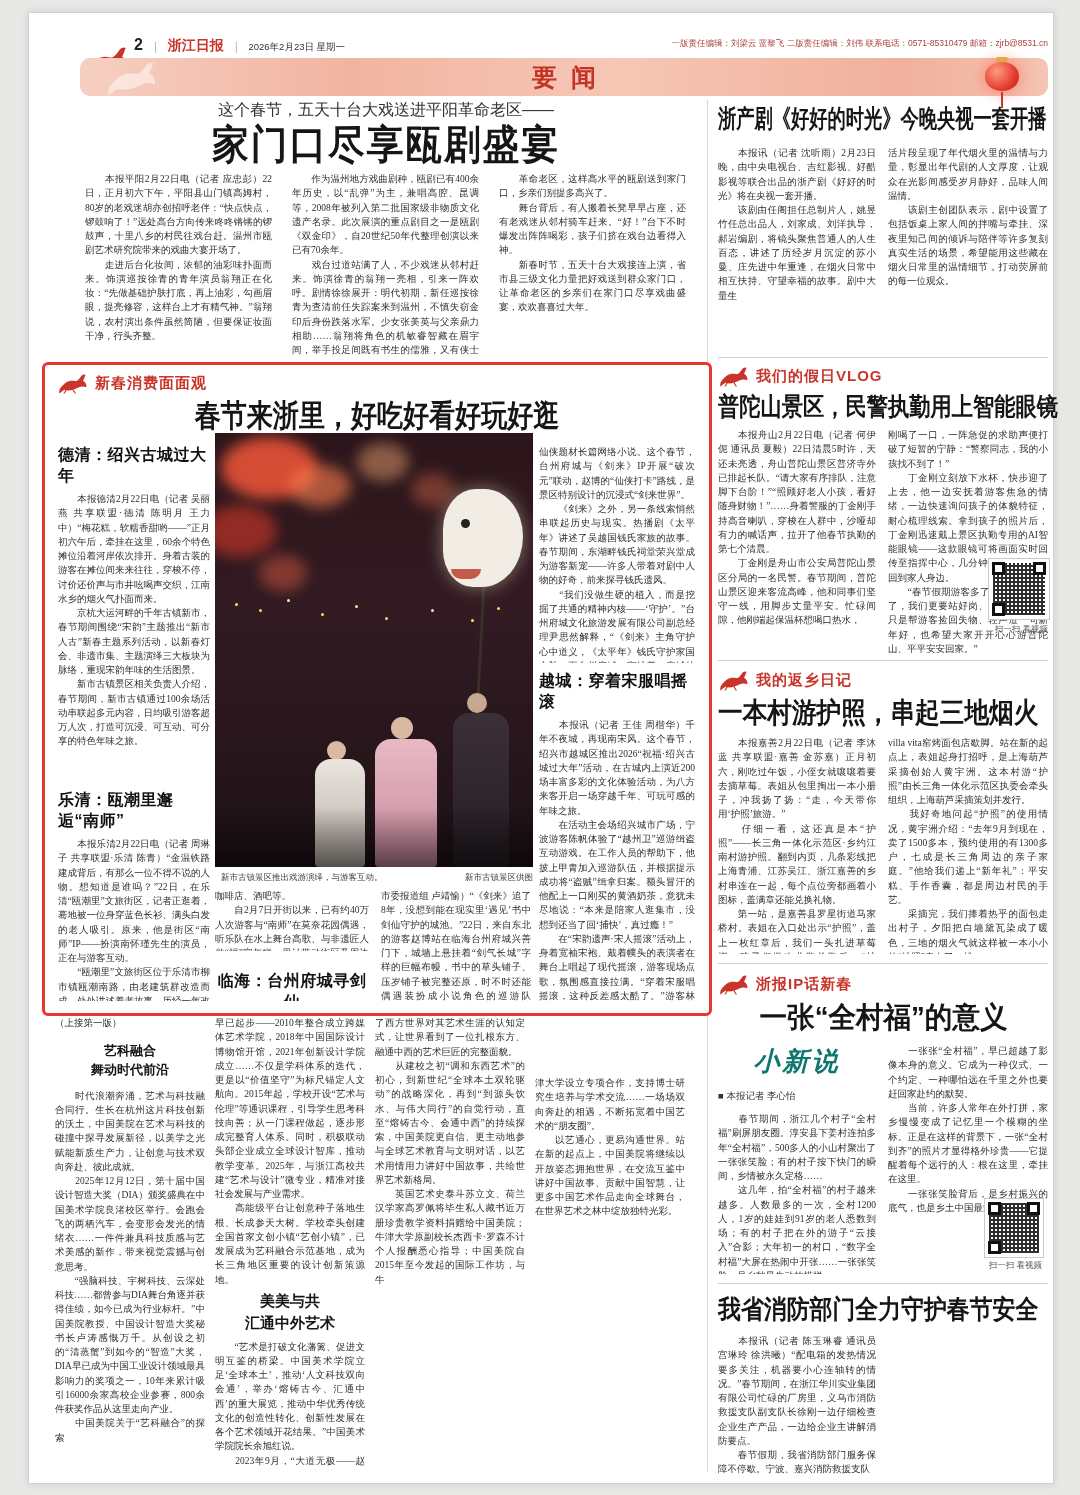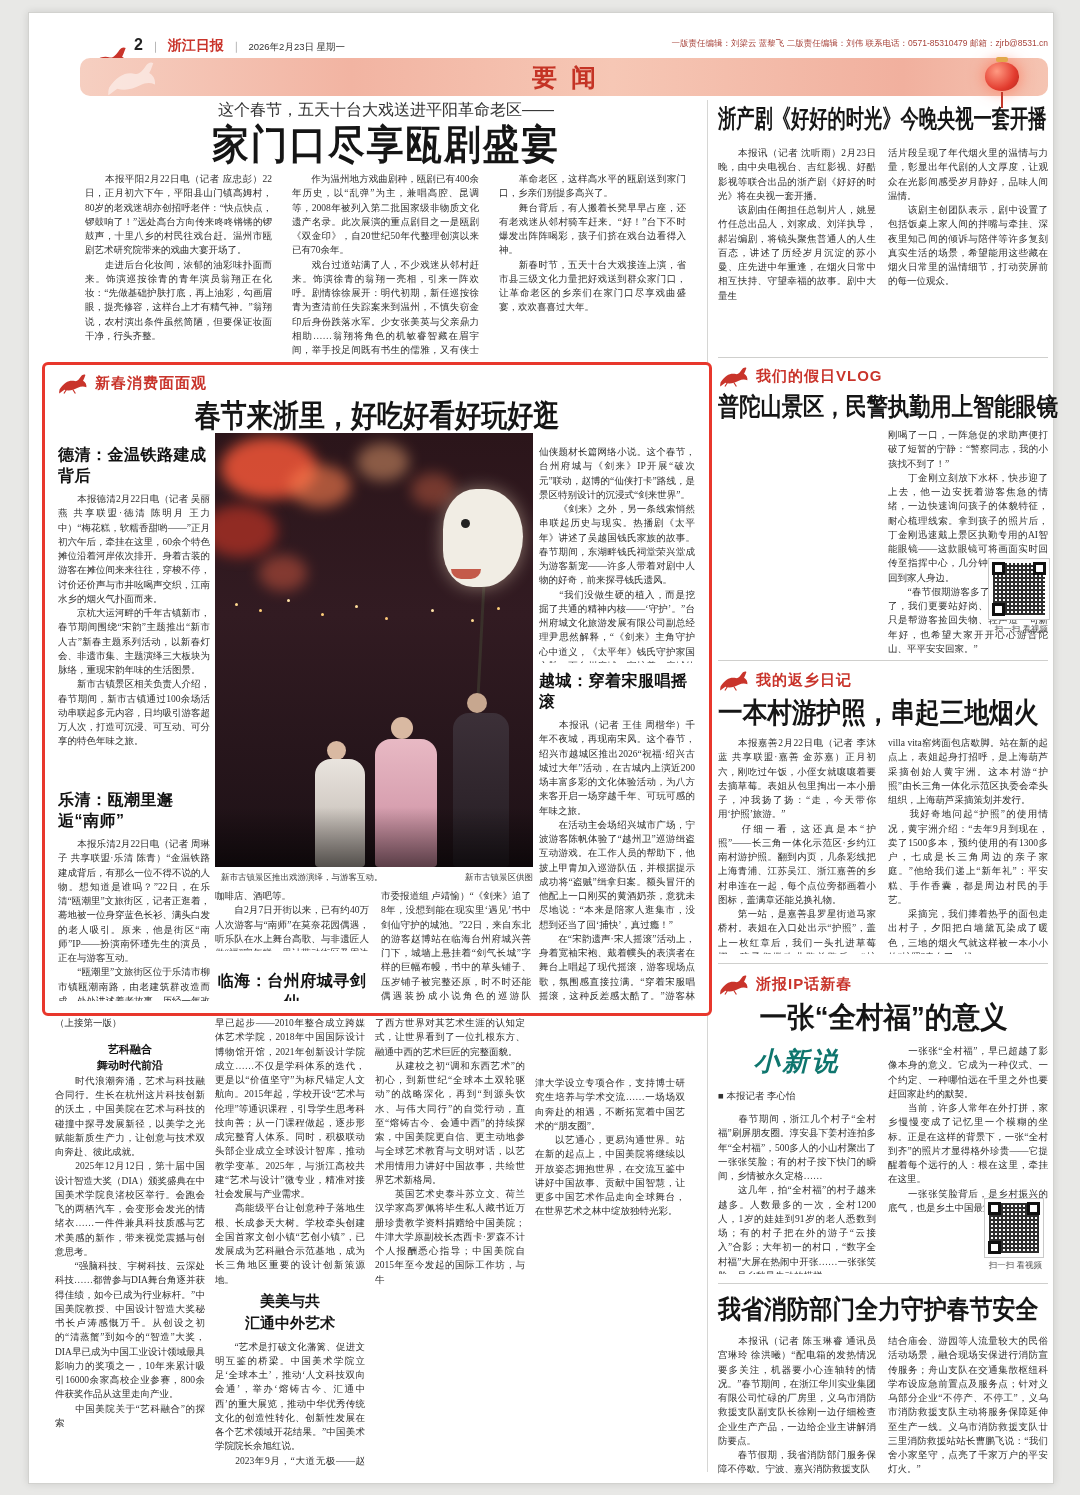--- a/index.html
+++ b/index.html
@@ -128,21 +128,21 @@
         <path d="M4 34 C14 18 26 14 36 17 C41 18 45 13 49 7 C51 4 55 2 58 4 C56 9 55 13 53 16 C58 19 61 24 60 30 C54 27 48 28 42 31 C33 36 22 38 14 35 C10 38 6 41 3 43 C3 40 3 37 4 34 Z" fill="#c9342b"></path>
         <path d="M18 35 L13 43 M32 35 L37 43" stroke="#c9342b" stroke-width="2.5" fill="none"></path>
       </svg>
       <span class="lbl">新春消费面面观</span>
     </div>
     <div class="abs center" style="left:0;top:30px;width:664px;">
       <span class="hd squish" style="font-size:31px;transform:scaleX(.84);transform-origin:center;">春节来浙里，好吃好看好玩好逛</span>
     </div>
 
     <div class="abs" style="left:13px;top:80px;width:152px;height:556px;overflow:hidden;">
-      <div class="subhead">德清：金温铁路建成背后</div>
+      <div class="subhead">德清：绍兴古城过大年</div>
       <div class="body-text" style="height:290px;">　　本报德清2月22日电（记者 吴丽燕 共享联盟·德清 陈明月 王力中）“梅花糕，软糯香甜哟——”正月初六午后，牵挂在这里，60余个特色摊位沿着河岸依次排开。身着古装的游客在摊位间来来往往，穿梭不停，讨价还价声与市井吆喝声交织，江南水乡的烟火气扑面而来。
 　　京杭大运河畔的千年古镇新市，春节期间围绕“宋韵”主题推出“新市人古”新春主题系列活动，以新春灯会、非遗市集、主题演绎三大板块为脉络，重现宋韵年味的生活图景。
 　　新市古镇景区相关负责人介绍，春节期间，新市古镇通过100余场活动串联起多元内容，日均吸引游客超万人次，打造可沉浸、可互动、可分享的特色年味之旅。</div>
       <div class="subhead" style="margin-top:8px;">乐清：瓯潮里邂逅“南师”</div>
       <div class="body-text" style="height:218px;">　　本报乐清2月22日电（记者 周琳子 共享联盟·乐清 陈青）“金温铁路建成背后，有那么一位不得不说的人物。想知道是谁吗？”22日，在乐清“瓯潮里”文旅街区，记者正逛着，蓦地被一位身穿蓝色长衫、满头白发的老人吸引。原来，他是街区“南师”IP——扮演南怀瑾先生的演员，正在与游客互动。
 　　“瓯潮里”文旅街区位于乐清市柳市镇瓯潮南路，由老建筑群改造而成，处处讲述着老故事。历经一年改造，原有建筑被植入展览馆、琴栈花园等新业态，成为集文化体验、特色商业、非遗展示、休闲娱乐于一体的文旅新地标。国学大师南怀瑾出生在柳市镇，他曾住过的黄华招待所旧址，如今被打造为“南怀瑾·国学里”文化馆，春节前与街区一同开放，是温州首个“AI＋国学文化体验馆”。街区里还集聚了文创小店、</div>
     </div>
 
     <div class="abs photo" style="left:170px;top:68px;width:318px;height:434px;">
       <div class="glow" style="left:6px;top:4px;width:96px;height:62px;background:#ff5a3a;opacity:.8;"></div>
@@ -193,20 +193,22 @@
   <div class="abs eyebrow" style="left:718px;top:366px;">
     <svg width="32" height="21" viewBox="0 0 64 44">
       <path d="M4 34 C14 18 26 14 36 17 C41 18 45 13 49 7 C51 4 55 2 58 4 C56 9 55 13 53 16 C58 19 61 24 60 30 C54 27 48 28 42 31 C33 36 22 38 14 35 C10 38 6 41 3 43 C3 40 3 37 4 34 Z" fill="#c9342b"></path>
       <path d="M18 35 L13 43 M32 35 L37 43" stroke="#c9342b" stroke-width="2.5" fill="none"></path>
     </svg>
     <span class="lbl">我们的假日VLOG</span>
   </div>
   <div class="abs" style="left:718px;top:390px;width:330px;">
     <span class="hd squish" style="font-size:25px;transform:scaleX(.85);transform-origin:left center;">普陀山景区，民警执勤用上智能眼镜</span>
   </div>
+  <div class="abs body-text" style="left:718px;top:428px;width:158px;height:225px;">　　本报舟山2月22日电（记者 何伊伲 通讯员 夏毅）22日清晨5时许，天还未亮透，舟山普陀山景区普济寺外已排起长队。“请大家有序排队，注意脚下台阶！”“照顾好老人小孩，看好随身财物！”……身着警服的丁金刚手持高音喇叭，穿梭在人群中，沙哑却有力的喊话声，拉开了他春节执勤的第七个清晨。
+　　丁金刚是舟山市公安局普陀山景区分局的一名民警。春节期间，普陀山景区迎来客流高峰，他和同事们坚守一线，用脚步丈量平安。忙碌间隙，他刚端起保温杯想喝口热水，</div>
   <div class="abs body-text" style="left:888px;top:428px;width:160px;height:225px;">刚喝了一口，一阵急促的求助声便打破了短暂的宁静：“警察同志，我的小孩找不到了！”
 　　丁金刚立刻放下水杯，快步迎了上去，他一边安抚着游客焦急的情绪，一边快速询问孩子的体貌特征，耐心梳理线索。拿到孩子的照片后，丁金刚迅速戴上景区执勤专用的AI智能眼镜——这款眼镜可将画面实时回传至指挥中心，几分钟后，孩子顺利回到家人身边。
 　　“春节假期游客多了，景区人气旺了，我们更要站好岗、守好职。哪怕只是帮游客捡回失物、轻声道一句新年好，也希望大家开开心心游普陀山、平平安安回家。”</div>
   <div class="abs qr" style="left:988px;top:558px;width:60px;height:60px;">
     <div class="px"></div>
     <div class="f" style="left:3px;top:3px;"></div>
       <div class="f" style="right:3px;top:3px;"></div>
       <div class="f" style="left:3px;bottom:3px;"></div>
   </div>
   <div class="abs qr-label" style="left:968px;top:624px;width:80px;text-align:right;">扫一扫 看视频</div>
@@ -259,25 +261,24 @@
   </div>
   <div class="abs qr-label" style="left:962px;top:1260px;width:80px;text-align:right;">扫一扫 看视频</div>
 
   <div class="hline" style="left:718px;top:1283px;width:330px;"></div>
 
   <div class="abs body-text" style="left:718px;top:1334px;width:158px;height:140px;">　　本报讯（记者 陈玉琳睿 通讯员 宫琳玲 徐洪曦）“配电箱的发热情况要多关注，机器要小心连轴转的情况。”春节期间，在浙江华川实业集团有限公司忙碌的厂房里，义乌市消防救援支队副支队长徐刚一边仔细检查企业生产产品，一边给企业主讲解消防要点。
 　　春节假期，我省消防部门服务保障不停歇。宁波、嘉兴消防救援支队</div>
   <div class="abs" style="left:718px;top:1292px;width:330px;">
     <span class="hd squish" style="font-size:26px;transform:scaleX(.88);transform-origin:left center;">我省消防部门全力守护春节安全</span>
   </div>
-  <div class="abs body-text" style="left:888px;top:1334px;width:160px;height:140px;">结合庙会、游园等人流量较大的民俗活动场景，融合现场安保进行消防宣传服务；舟山支队在交通集散枢纽科学布设应急前置点及服务点；针对义乌部分企业“不停产、不停工”，义乌市消防救援支队主动将服务保障延伸至生产一线。义乌市消防救援支队廿三里消防救援站站长曹鹏飞说：“我们舍小家坚守，点亮了千家万户的平安灯火。”</div>
 
   <div class="abs body-text" style="left:55px;top:1016px;width:150px;height:18px;">（上接第一版）</div>
   <div class="abs" style="left:55px;top:1042px;width:150px;height:430px;overflow:hidden;">
-    <div class="hd center" style="font-size:11px;line-height:1.45;white-space:pre-line;margin-bottom:0;">艺科融合
+    <div class="hd center" style="font-size:13px;line-height:1.45;white-space:pre-line;margin-bottom:9px;">艺科融合
 舞动时代前沿</div>
     <div class="body-text" style="height:376px;">　　时代浪潮奔涌，艺术与科技融合同行。生长在杭州这片科技创新的沃土，中国美院在艺术与科技的碰撞中探寻发展新径，以美学之光赋能新质生产力，让创意与技术双向奔赴、彼此成就。
 　　2025年12月12日，第十届中国设计智造大奖（DIA）颁奖盛典在中国美术学院良渚校区举行。会跑会飞的两栖汽车，会变形会发光的情绪衣……一件件兼具科技质感与艺术美感的新作，带来视觉震撼与创意思考。
 　　“强脑科技、宇树科技、云深处科技……都曾参与DIA舞台角逐并获得佳绩，如今已成为行业标杆。”中国美院教授、中国设计智造大奖秘书长卢涛感慨万千。从创设之初的“清蒸蟹”到如今的“智造”大奖，DIA早已成为中国工业设计领域最具影响力的奖项之一，10年来累计吸引16000余家高校企业参赛，800余件获奖作品从这里走向产业。
 　　中国美院关于“艺科融合”的探索</div>
   </div>
   <div class="abs" style="left:215px;top:1016px;width:150px;height:456px;overflow:hidden;">
     <div class="body-text" style="height:268px;">早已起步——2010年整合成立跨媒体艺术学院，2018年中国国际设计博物馆开馆，2021年创新设计学院成立……不仅是学科体系的迭代，更是以“价值坚守”为标尺锚定人文航向。2015年起，学校开设“艺术与伦理”等通识课程，引导学生思考科技向善；从一门课程做起，逐步形成完整育人体系。同时，积极联动头部企业成立全球设计智库，推动教学变革。2025年，与浙江高校共建“艺术与设计”微专业，精准对接社会发展与产业需求。
 　　高能级平台让创意种子落地生根、长成参天大树。学校牵头创建全国首家文创小镇“艺创小镇”，已发展成为艺科融合示范基地，成为长三角地区重要的设计创新策源地。</div>
     <div class="hd center" style="font-size:15px;line-height:1.45;white-space:pre-line;margin:6px 0;">美美与共

